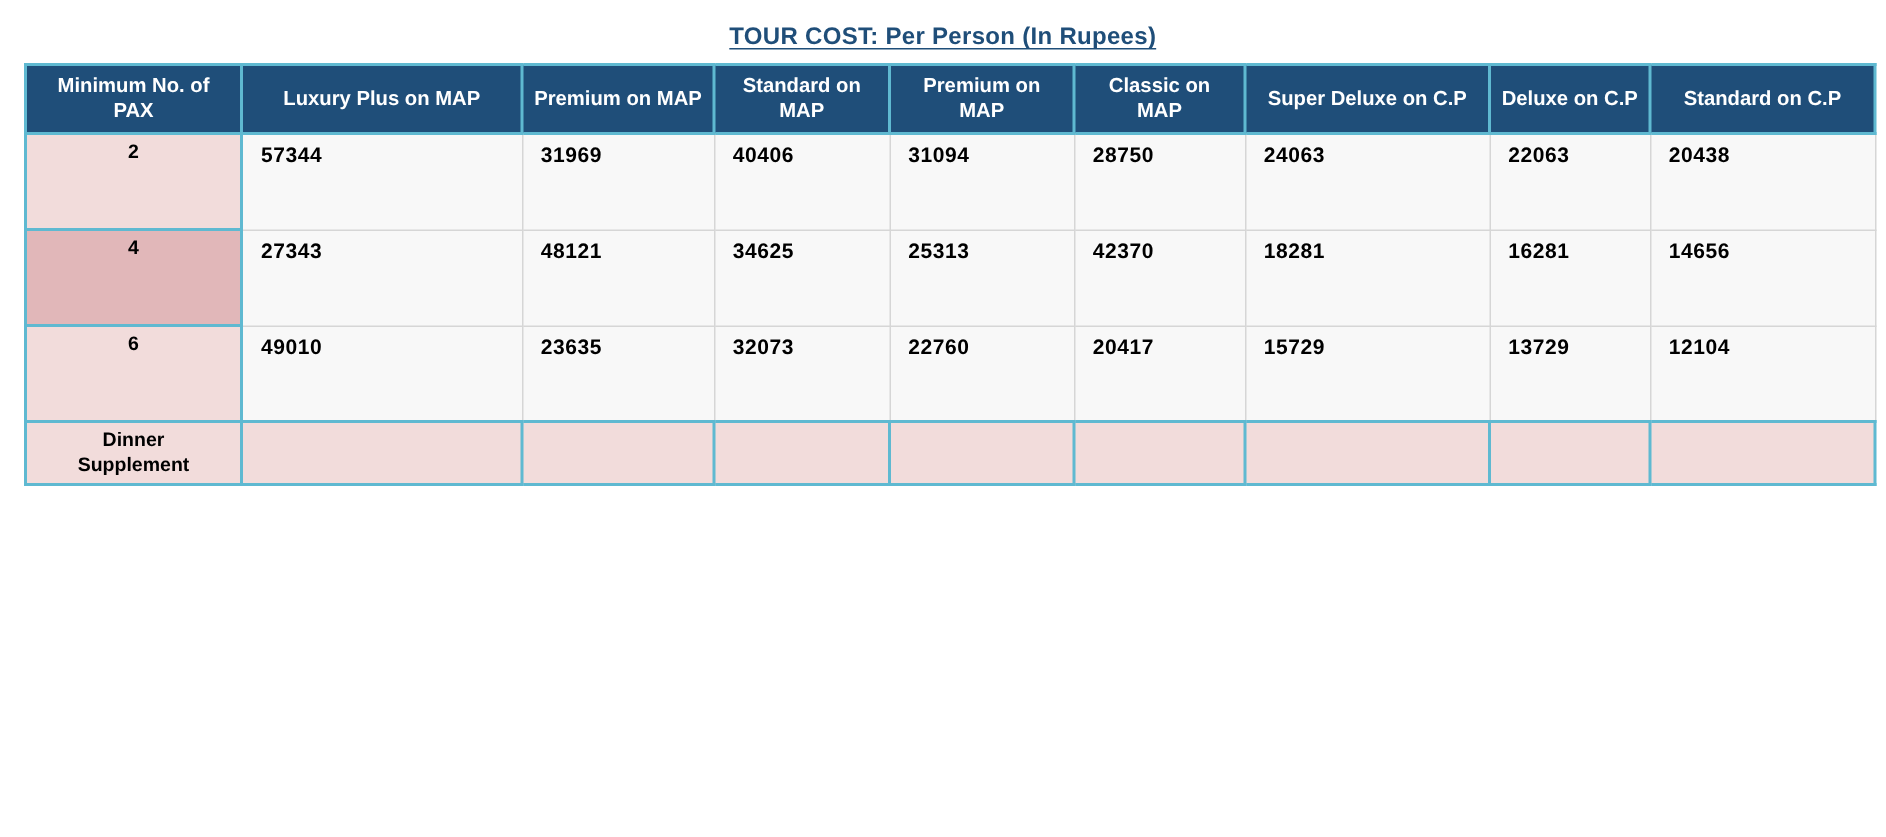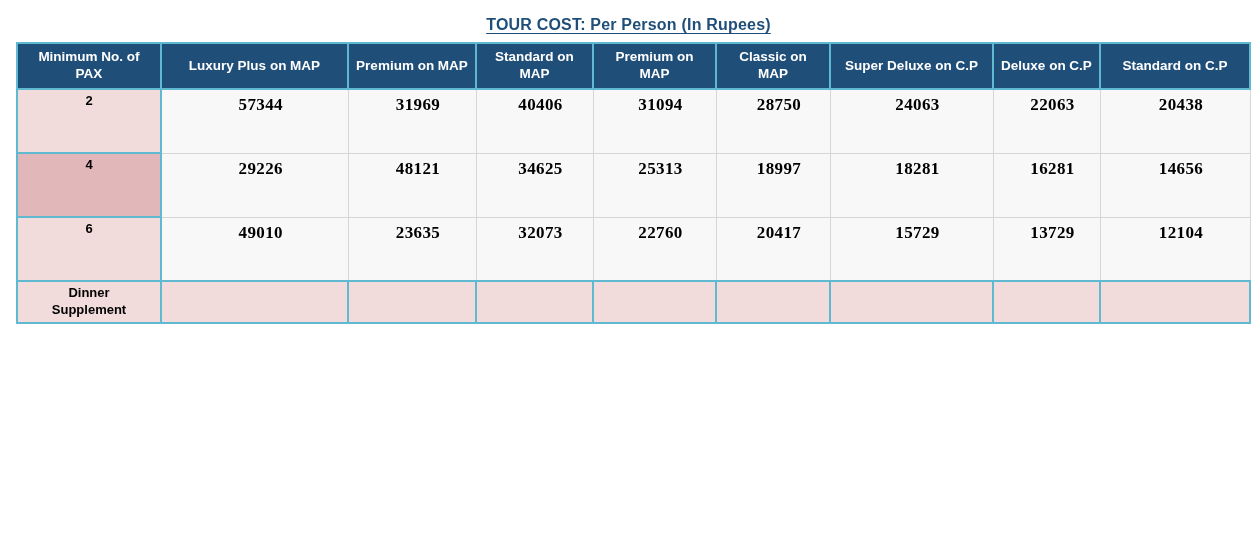--- a/index.html
+++ b/index.html
@@ -60,27 +60,26 @@
     vertical-align: top;
     line-height: 1.3;
     padding: 3px 14px 0 14px;
   }
   tbody th.rowhead.light { background: var(--pink_light); }
   tbody th.rowhead.dark  { background: var(--pink_dark); }
   tbody td {
     background: var(--cell_bg);
     border: 1px solid var(--cell_border);
     color: var(--value_text);
-    font-size: 17px;
+    font-size: 14px;
     font-weight: bold;
-    text-align: center;
+    text-align: left;
     vertical-align: top;
     padding: 5px 0 0 12px;
     letter-spacing: 0.4px;
-    font-family: Liberation Serif, serif;
   }
   tbody tr.supplement td {
     background: var(--pink_light);
     border: 2px solid var(--accent_border);
   }
 </style>
 </head>
 <body>
 
 <div class="page">
@@ -118,25 +117,25 @@
           <td>31969</td>
           <td>40406</td>
           <td>31094</td>
           <td>28750</td>
           <td>24063</td>
           <td>22063</td>
           <td>20438</td>
         </tr>
         <tr>
           <th class="rowhead dark">4</th>
-          <td>29226</td>
+          <td>27343</td>
           <td>48121</td>
           <td>34625</td>
           <td>25313</td>
-          <td>18997</td>
+          <td>42370</td>
           <td>18281</td>
           <td>16281</td>
           <td>14656</td>
         </tr>
         <tr>
           <th class="rowhead light">6</th>
           <td>49010</td>
           <td>23635</td>
           <td>32073</td>
           <td>22760</td>

